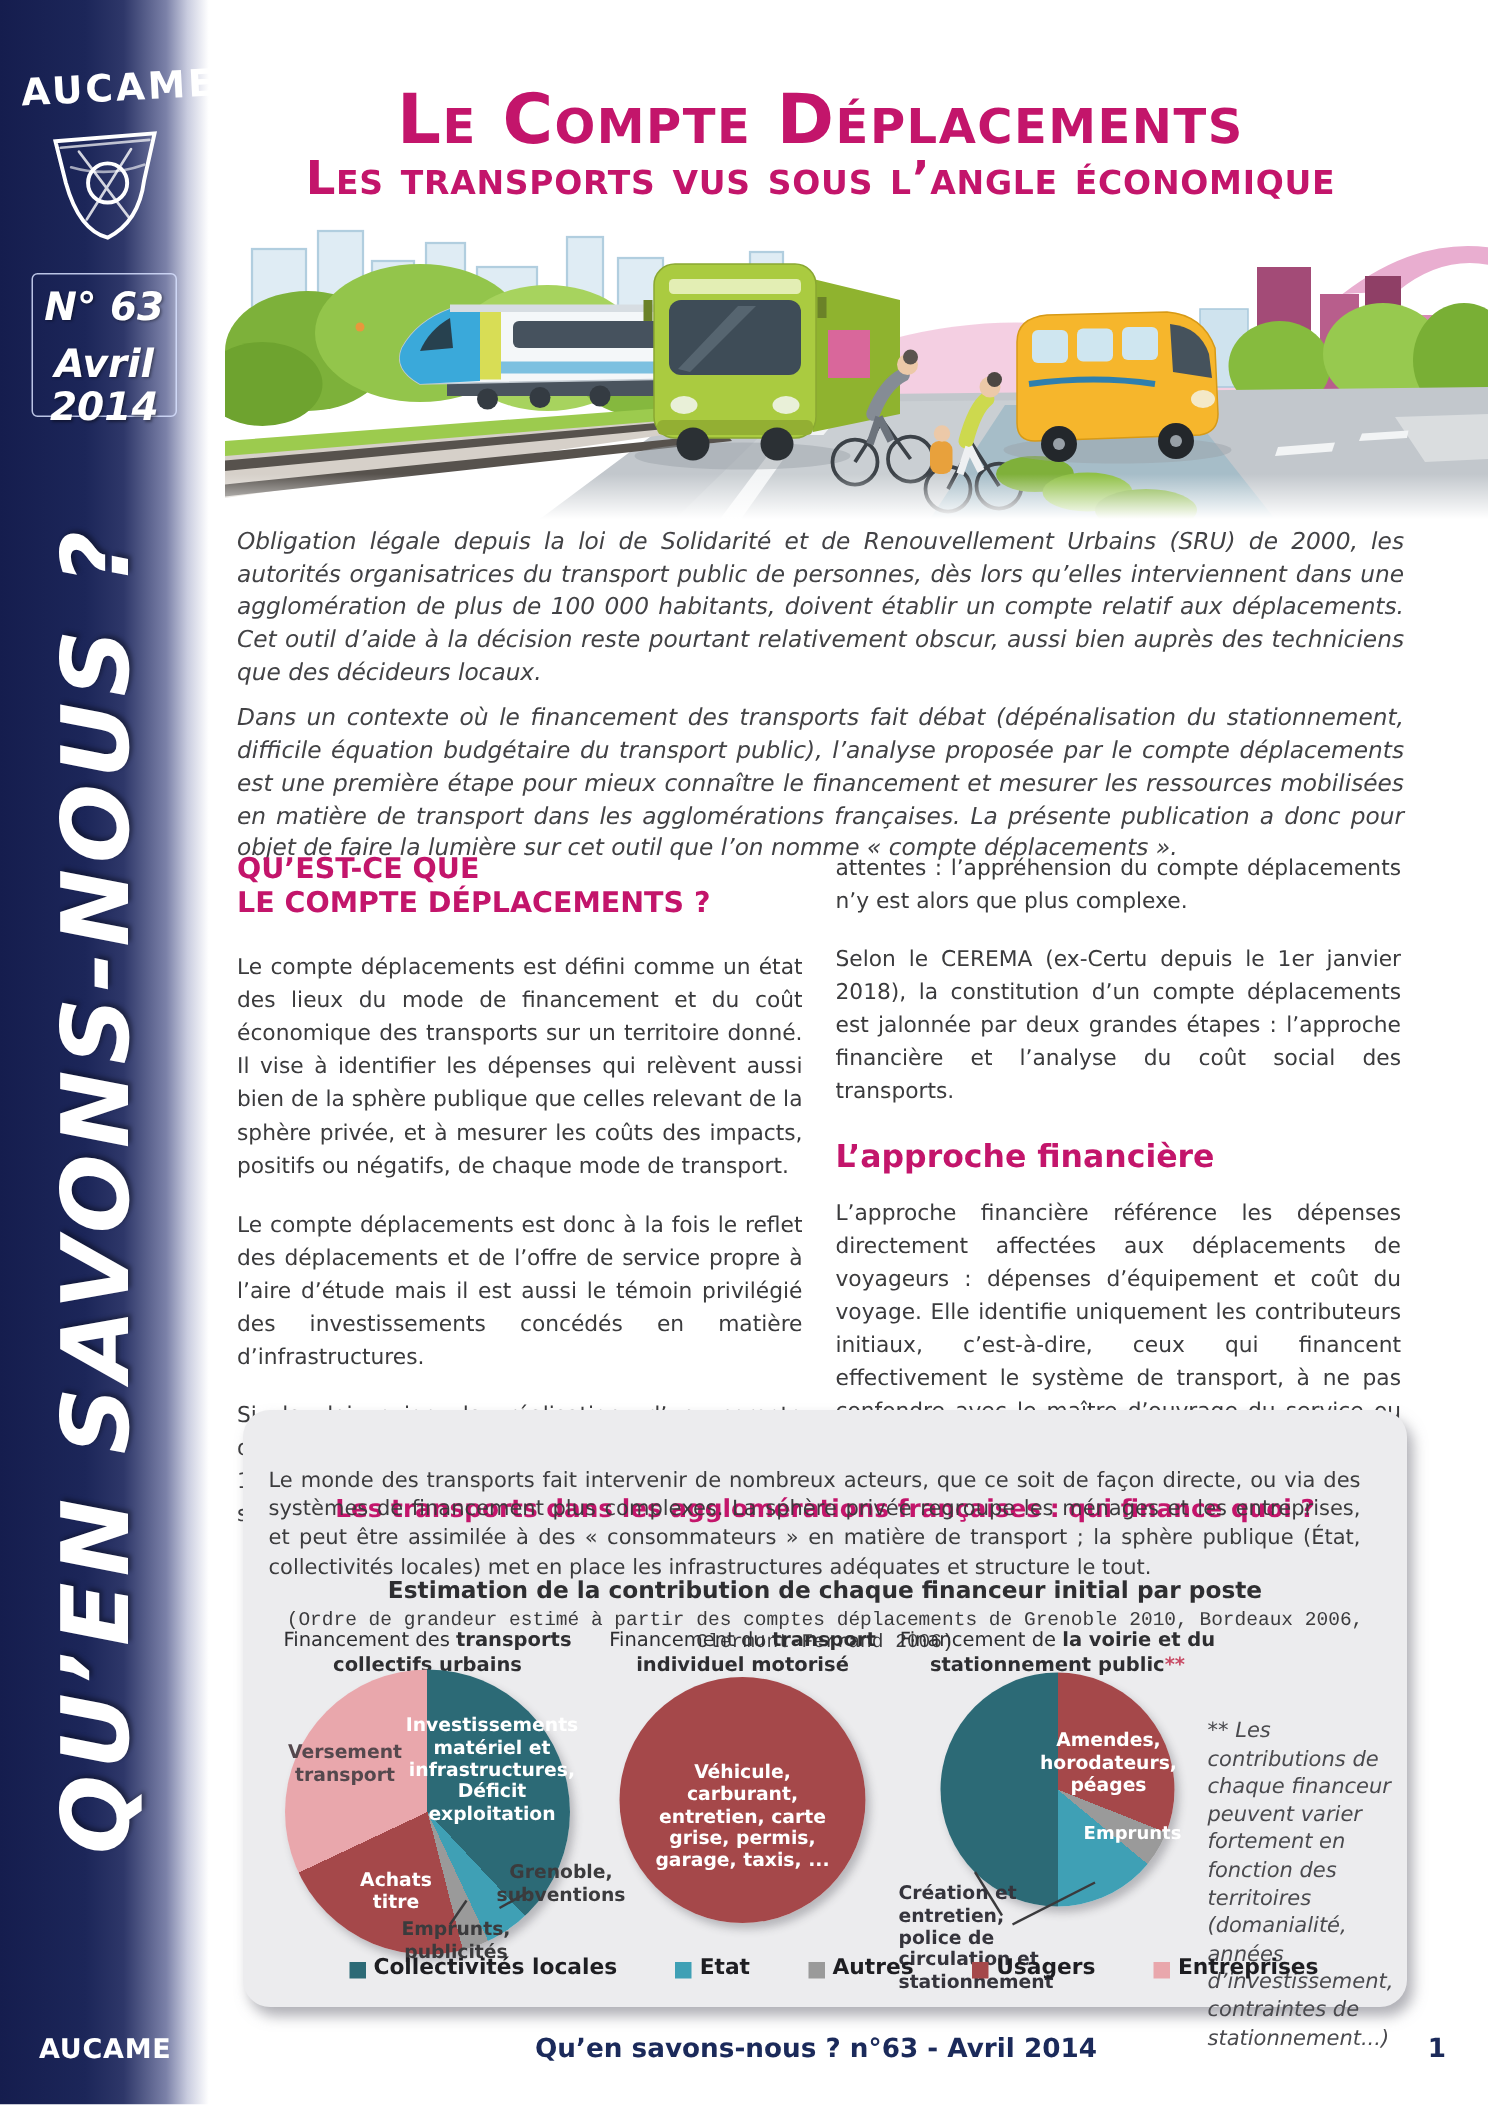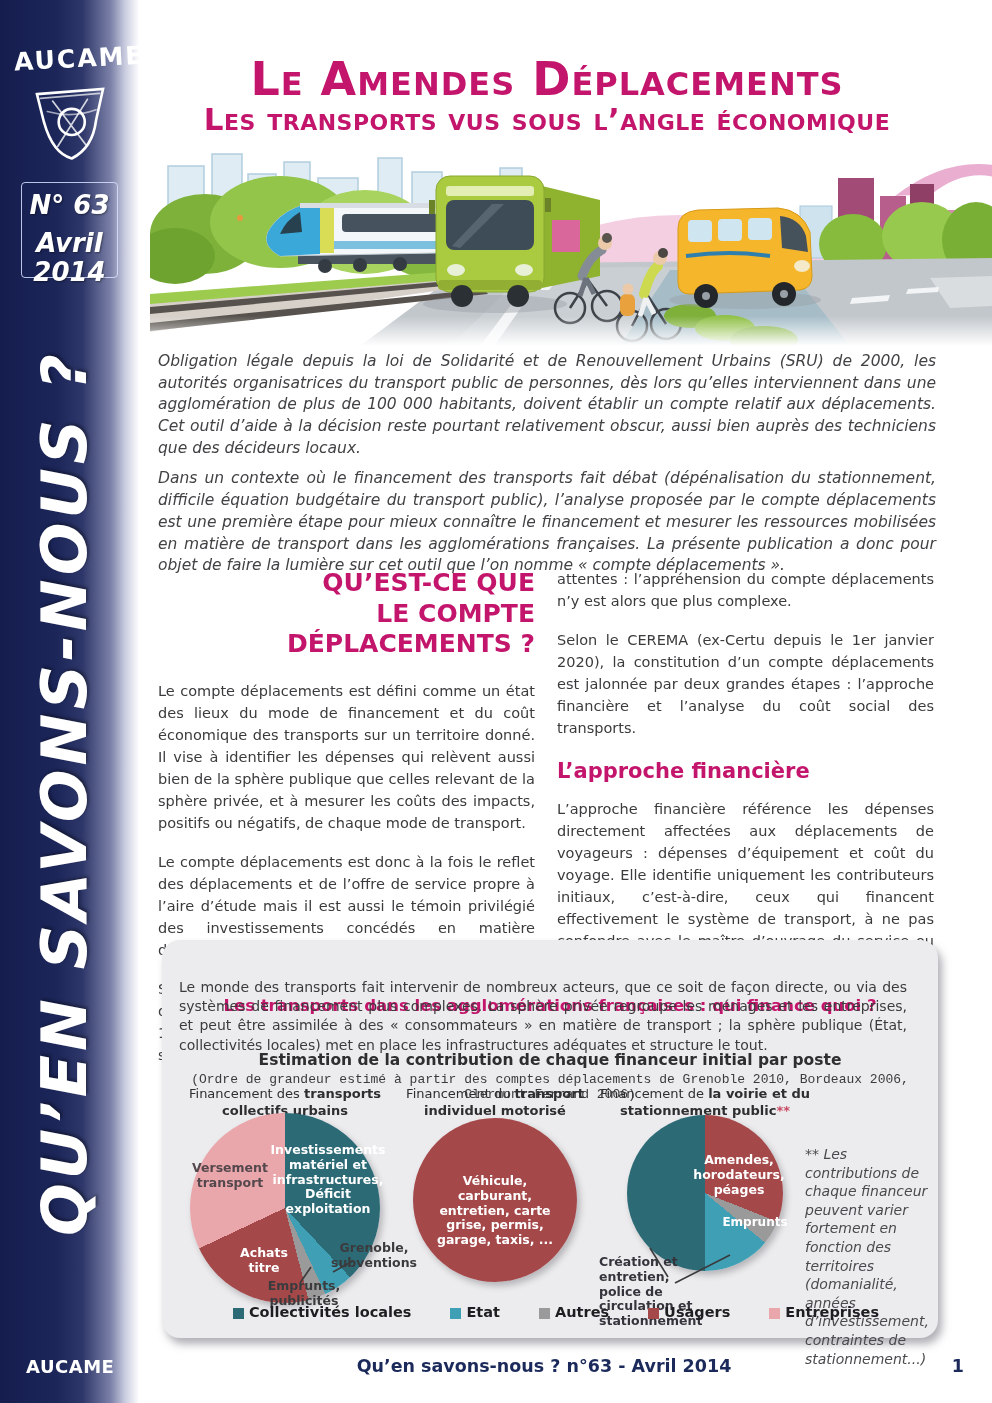--- a/index.html
+++ b/index.html
@@ -43,21 +43,21 @@
   .intro{
     position:absolute;left:158px;top:351px;width:778px;
     font-style:italic;font-size:15.5px;line-height:1.4;text-align:justify;color:#424245;
   }
   .intro p{margin:0 0 9px 0;}
   
   .col{position:absolute;top:568px;width:377px;font-size:14.5px;line-height:1.52;text-align:justify;color:#3b3b3d;}
   .col-left{left:158px;}
   .col-right{left:557px;}
   .col p{margin:0 0 17px 0;}
-  .col-heading{color:#c3156b;font-weight:bold;font-size:25px;line-height:1.22;text-align:right;margin:0 0 20px 0;}
+  .col-heading{color:#c3156b;font-weight:bold;font-size:19px;line-height:1.22;text-align:left;margin:0 0 20px 0;}
   .sub-heading{color:#c3156b;font-weight:bold;font-size:21px;margin:4px 0 10px 0;text-align:left;}
   .bold{font-weight:bold;}
   
   .info-box{
     position:absolute;left:162px;top:940px;width:776px;height:398px;background:#ececee;
     border-radius:18px;box-shadow:4px 6px 9px rgba(110,110,120,.55);
   }
   .box-title{position:absolute;top:11px;left:0;right:0;text-align:center;color:#c3156b;font-weight:bold;font-size:16.5px;margin-top:45px;}
   .box-body{position:absolute;top:38px;left:17px;right:31px;font-size:14px;line-height:1.37;text-align:justify;color:#3b3b3d;}
   .chart-title{position:absolute;top:111px;left:0;right:0;text-align:center;font-weight:bold;font-size:15.5px;color:#2e2e31;}
@@ -105,21 +105,21 @@
   </div>
   <div class="issue-box">
     <span class="issue-number">N° 63</span>
     <span>Avril</span><br>
     <span>2014</span>
   </div>
   <div class="vertical-title">QU’EN SAVONS-NOUS ?</div>
   <div class="footer-brand">AUCAME</div>
 </div>
 
-<div class="doc-title">Le Amendes Déplacements</div>
+<div class="doc-title">Le Compte Déplacements</div>
 <div class="doc-subtitle">Les transports vus sous l’angle économique</div>
 
 <svg class="hero" viewBox="0 0 842 198">
   <defs>
     <linearGradient id="fadeWhite" x1="0" y1="0" x2="0" y2="1">
       <stop offset="0%" stop-color="#ffffff" stop-opacity="0"></stop>
       <stop offset="100%" stop-color="#ffffff" stop-opacity="1"></stop>
     </linearGradient>
   </defs>
 
@@ -274,21 +274,21 @@
     <span>QU’EST-CE QUE</span><br>
     <span>LE COMPTE DÉPLACEMENTS ?</span>
   </div>
   <p>Le compte déplacements est défini comme un état des lieux du mode de financement et du coût économique des transports sur un territoire donné. Il vise à identifier les dépenses qui relèvent aussi bien de la sphère publique que celles relevant de la sphère privée, et à mesurer les coûts des impacts, positifs ou négatifs, de chaque mode de transport.</p>
   <p>Le compte déplacements est donc à la fois le reflet des déplacements et de l’offre de service propre à l’aire d’étude mais il est aussi le témoin privilégié des investissements concédés en matière d’infrastructures.</p>
   <p>Si la loi exige la réalisation d’un compte déplacements pour les agglomérations de plus de 100 000 habitants, elle n’en dit pas davantage sur son contenu, ni sur ses</p>
 </div>
 
 <div class="col col-right">
   <p>attentes : l’appréhension du compte déplacements n’y est alors que plus complexe.</p>
-  <p>Selon le CEREMA (ex-Certu depuis le 1er janvier 2020), la constitution d’un compte déplacements est jalonnée par deux grandes étapes : l’approche financière et l’analyse du coût social des transports.</p>
+  <p>Selon le CEREMA (ex-Certu depuis le 1er janvier 2018), la constitution d’un compte déplacements est jalonnée par deux grandes étapes : l’approche financière et l’analyse du coût social des transports.</p>
   <div class="sub-heading">L’approche financière</div>
   <p>L’approche financière référence les dépenses directement affectées aux déplacements de voyageurs : dépenses d’équipement et coût du voyage. Elle identifie uniquement les contributeurs initiaux, c’est-à-dire, ceux qui financent effectivement le système de transport, à ne pas confondre avec le maître d’ouvrage du service ou de l’infrastructure.</p>
   <p><span>Au final, l’approche financière consiste à répondre à cette question triviale : </span><span class="bold">Qui paie quoi et à hauteur de combien ?</span></p>
 </div>
 
 <div class="info-box">
   <div class="box-title">Les transports dans les agglomérations françaises : qui finance quoi ?</div>
   <div class="box-body">Le monde des transports fait intervenir de nombreux acteurs, que ce soit de façon directe, ou via des systèmes de financement plus complexes. La sphère privée regroupe les ménages et les entreprises, et peut être assimilée à des « consommateurs » en matière de transport ; la sphère publique (État, collectivités locales) met en place les infrastructures adéquates et structure le tout.</div>
   <div class="chart-title">Estimation de la contribution de chaque financeur initial par poste</div>
   <div class="chart-subtitle">(Ordre de grandeur estimé à partir des comptes déplacements de Grenoble 2010, Bordeaux 2006, Clermont-Ferrand 2006)</div>

